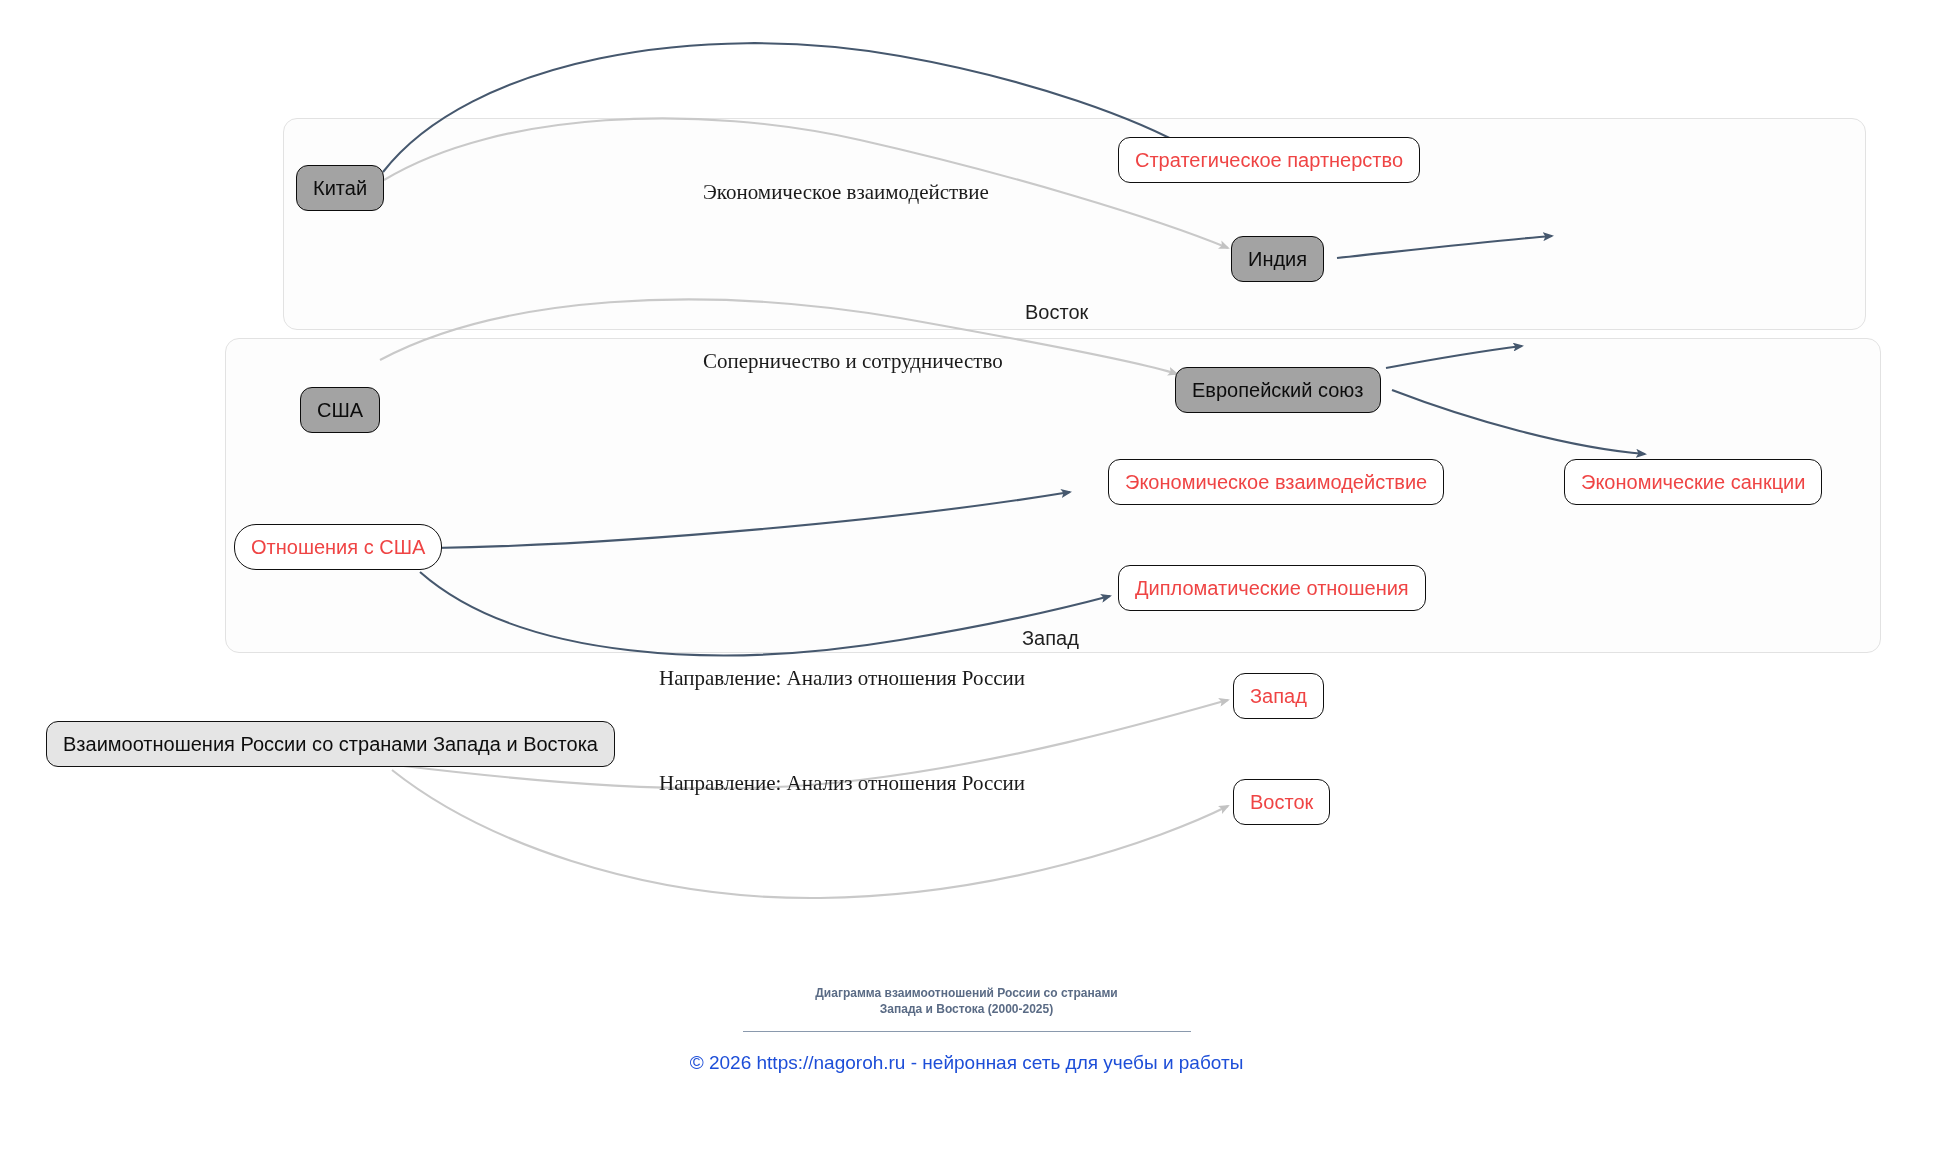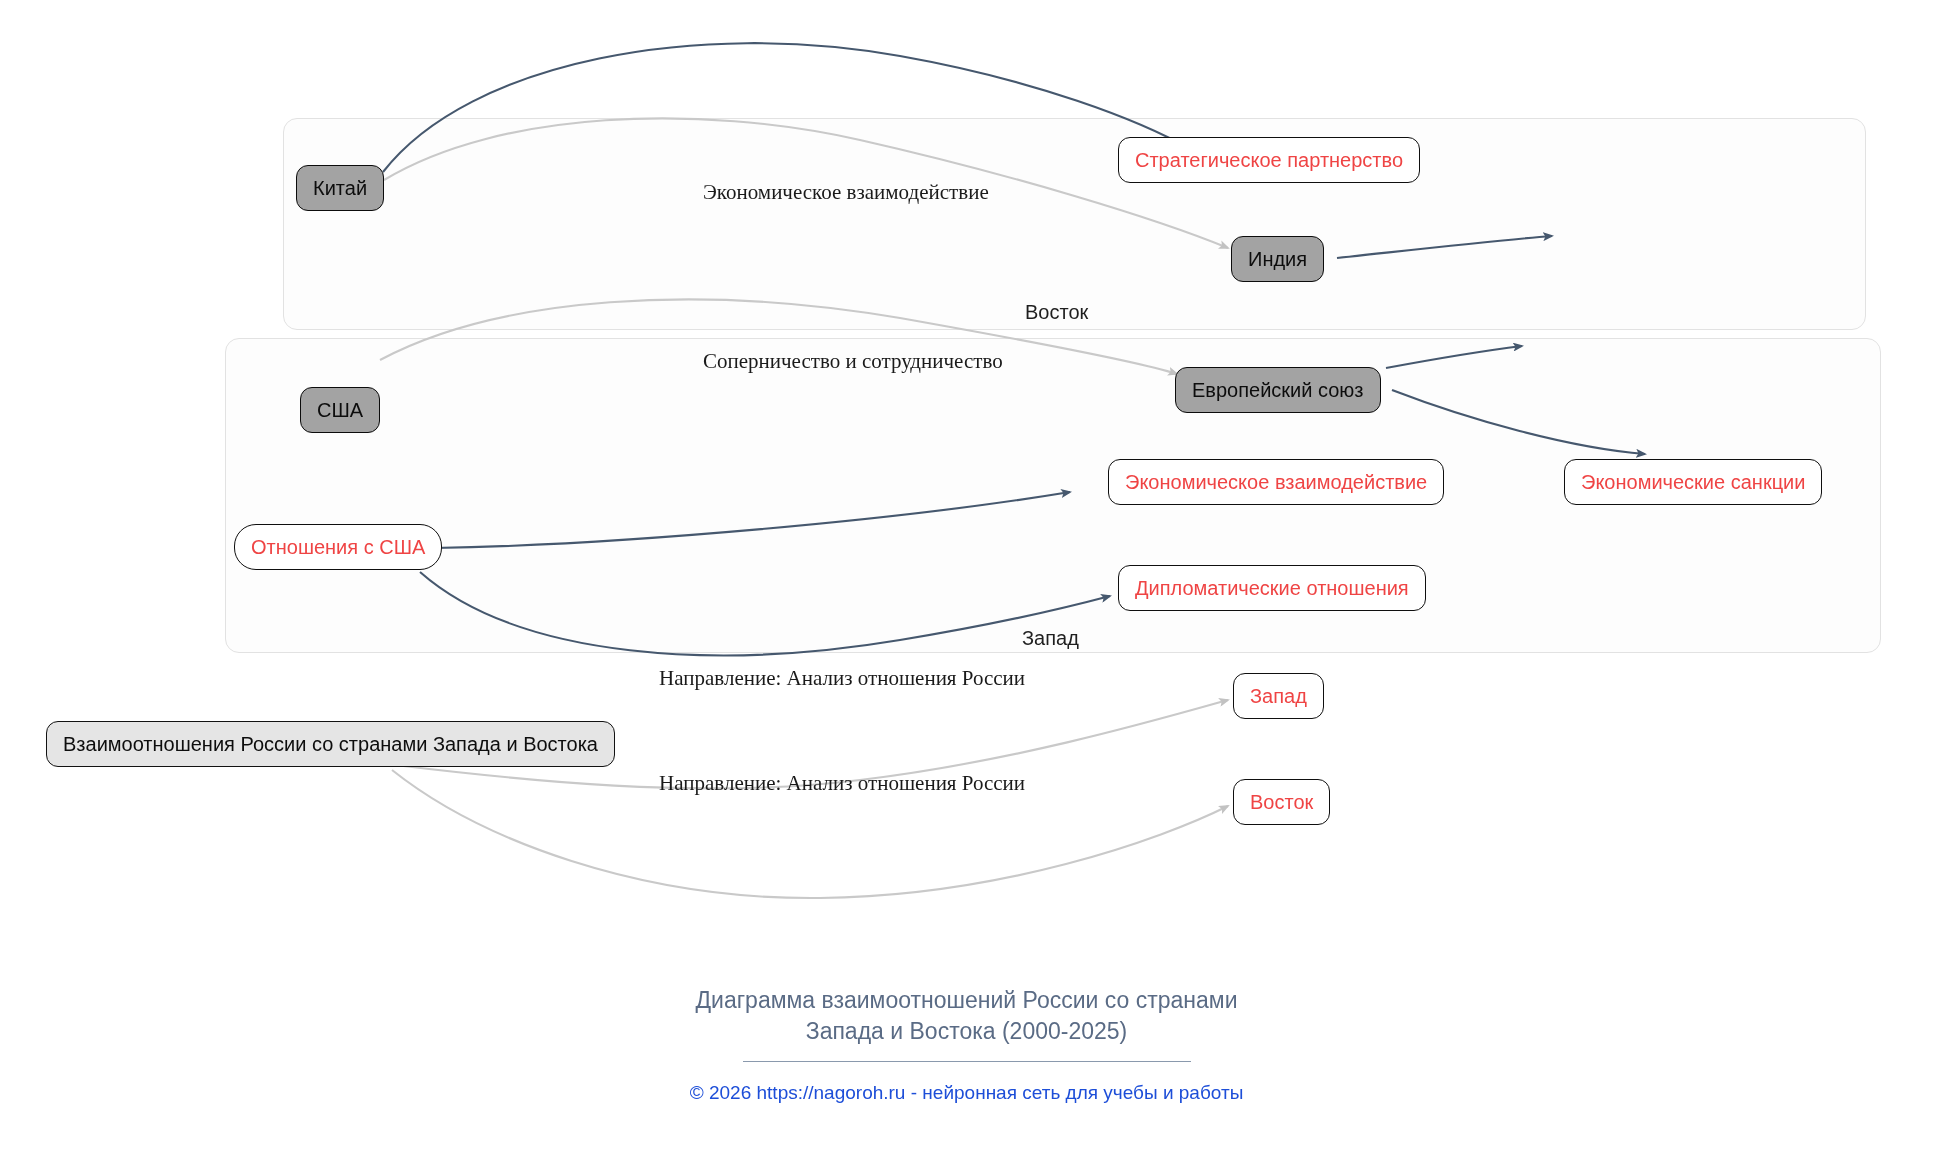--- a/index.html
+++ b/index.html
@@ -76,22 +76,22 @@
   
   #footer {
     position: absolute;
     left: 0;
     top: 985px;
     width: 1933px;
     text-align: center;
   }
   #footer .title {
     font-family: "Liberation Sans", sans-serif;
-    font-size: 23px;
-    font-weight: normal;
+    font-size: 12px;
+    font-weight: bold;
     color: #5a6b85;
     line-height: 1.35;
   }
   #footer .divider {
     width: 448px;
     height: 1px;
     background: #8a99ad;
     margin: 14px auto 20px auto;
   }
   #footer .copyright {

